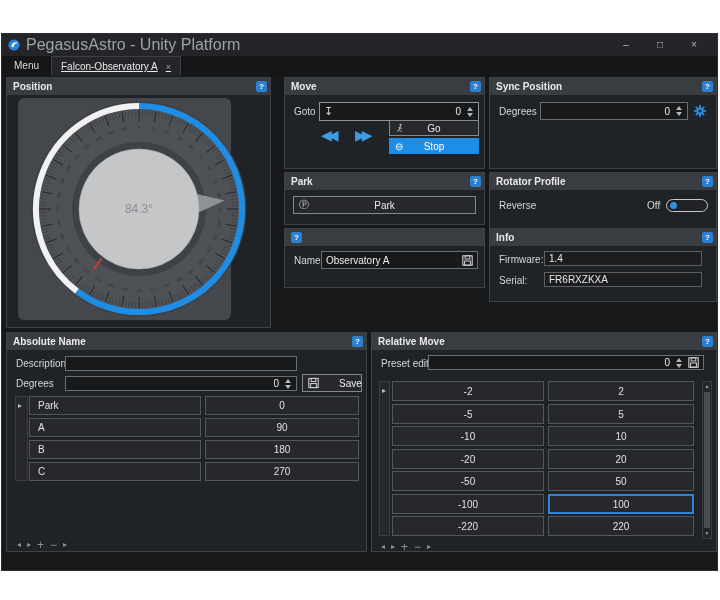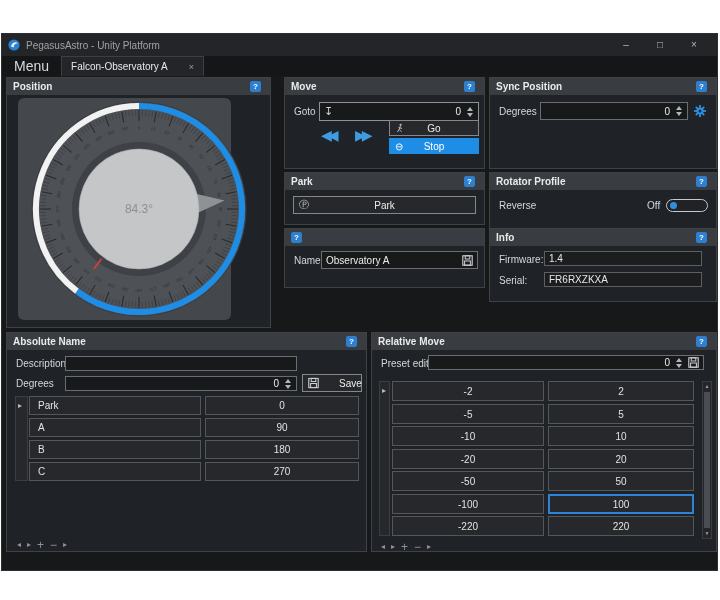--- a/index.html
+++ b/index.html
@@ -1,31 +1,31 @@
 <!DOCTYPE html>
 <html><head>
 <meta charset="utf-8">
 <style>
   html,body{margin:0;padding:0;background:#ffffff;overflow:hidden;}
   *{box-sizing:border-box;}
   .stage{position:relative;width:720px;height:600px;background:#ffffff;font-family:"Liberation Sans",sans-serif;}
   .window{position:absolute;left:1px;top:33px;width:717px;height:538px;background:#17191b;border:1px solid #2c2e30;}
   
   .titlebar{position:absolute;left:0;top:0;right:0;height:22px;background:#232528;display:flex;align-items:center;padding:0 6px;}
-  .title-text{flex:1;font-size:10px;color:#9fa2a5;margin-left:6px;}
+  .title-text{flex:1;font-size:16px;color:#9fa2a5;margin-left:6px;}
   .winctl{width:34px;text-align:center;color:#b6b9bc;font-size:10px;line-height:22px;cursor:default;}
   
   .tabbar{position:absolute;left:0;top:22px;right:0;height:20px;background:#141618;display:flex;align-items:stretch;}
-  .tab-menu{padding:0 12px;line-height:20px;font-size:14px;color:#d9d9d9;}
-  .tab-active{background:#232528;border:1px solid #3d4043;border-bottom:none;display:flex;align-items:center;gap:21px;padding:0 9px;font-size:10px;color:#e8e8e8;}
+  .tab-menu{padding:0 12px;line-height:20px;font-size:10px;color:#d9d9d9;}
+  .tab-active{background:#232528;border:1px solid #3d4043;border-bottom:none;display:flex;align-items:center;gap:8px;padding:0 9px;font-size:10px;color:#e8e8e8;text-decoration:underline;}
   .tab-close{font-size:9px;color:#9a9da0;}
   .content{position:absolute;left:0;top:42px;right:0;bottom:0;background:#161819;}
   
   .panel{position:absolute;border:1px solid #3f4245;background:#1f2226;}
-  .phead{height:17px;background:#393c40;display:flex;align-items:center;padding:0 9px 0 6px;}
+  .phead{height:17px;background:#393c40;display:flex;align-items:center;padding:0 3px 0 6px;}
   .ptitle{flex:1;font-size:10px;font-weight:bold;color:#eaeaea;}
   .help{width:11px;height:11px;background:#2d7fd0;color:#ffffff;font-size:8px;font-weight:bold;line-height:11px;text-align:center;border-radius:2px;}
   .pbody{position:absolute;left:0;top:17px;right:0;bottom:0;}
   .lbl{position:absolute;font-size:10px;color:#d6d8da;white-space:nowrap;}
   .tb{position:absolute;background:#17191a;border:1px solid #6b6e71;display:flex;align-items:center;padding:0 4px;}
   .tb-bright{border-color:#8f9294;}
   .tb-val{font-size:10px;color:#ececec;}
   .ml-auto{margin-left:auto;}
   .spinner{display:flex;flex-direction:column;align-items:center;gap:2px;width:9px;margin-left:4px;}
   .spinner i{display:block;width:0;height:0;border-left:3px solid transparent;border-right:3px solid transparent;}

